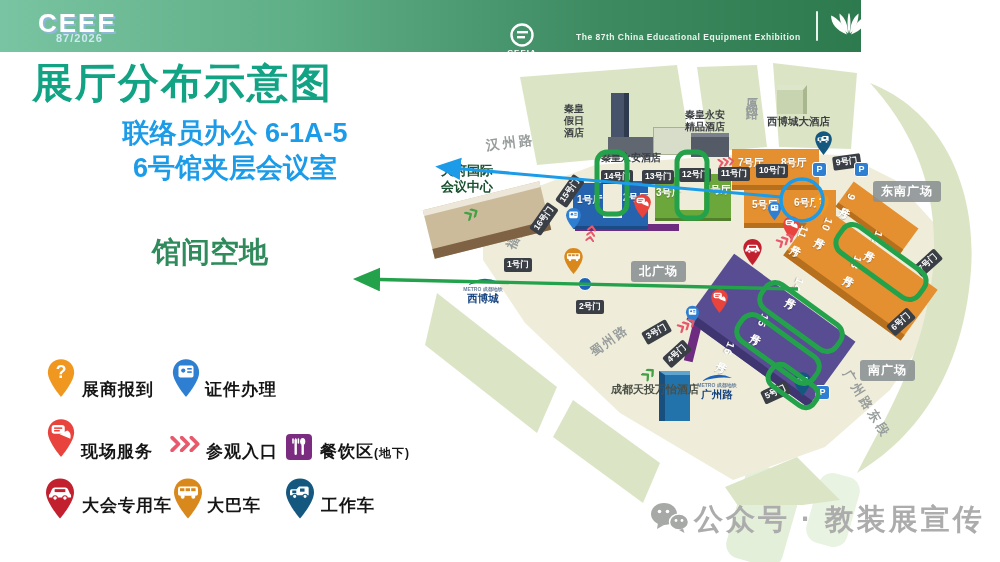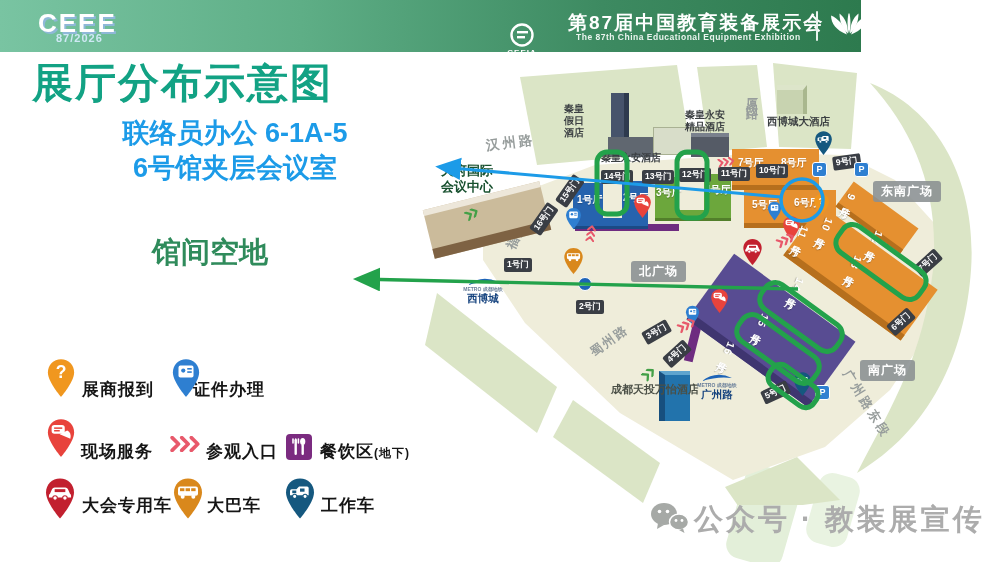--- a/index.html
+++ b/index.html
@@ -122,21 +122,20 @@
   <div class="abs" id="logo-main">CEEE</div>
   <div class="abs" id="logo-sub">87/2026</div>
   <div class="abs" id="ceeia-box">
     <svg width="26" height="26" viewBox="0 0 26 26" style="margin:0 auto;">
       <circle cx="13" cy="13" r="10.5" fill="none" stroke="#fff" stroke-width="2.4"></circle>
       <rect x="8" y="9" width="11" height="2.4" fill="#fff"></rect>
       <rect x="8" y="14" width="8" height="2.4" fill="#fff"></rect>
     </svg>
     <div id="ceeia-label">CEEIA</div>
   </div>
-  <div class="abs" id="hdr-title-cn">第87届中国教育装备展示会</div>
   <div class="abs" id="hdr-title-en">The 87th China Educational Equipment Exhibition</div>
   <div class="abs" id="hdr-divider"></div>
   <div class="abs" id="huawei-logo">
     <svg width="38" height="24" viewBox="0 0 36 22" fill="#fff">
       <path d="M1,2 C1,10 6,16 16,20 C13,11 8,5 1,2Z"></path>
       <path d="M9,0 C9,8 12,15 17,19 C17,10 14,4 9,0Z"></path>
       <path d="M17.5,0 C16,8 16.5,14 18,19 C19.5,14 20,8 18.5,0Z"></path>
       <path d="M27,0 C27,8 24,15 19,19 C19,10 22,4 27,0Z"></path>
       <path d="M35,2 C35,10 30,16 20,20 C23,11 28,5 35,2Z"></path>
     </svg>
@@ -154,21 +153,21 @@
 </div>
 
 <div class="abs" style="left:0;top:350px;width:430px;height:212px;">
   <svg class="abs pin" style="left:46px;top:8px;" width="30" height="40">
       <use href="#pin-register"></use>
     </svg>
   <div class="lg-label" style="left:82px;top:28px;">展商报到</div>
   <svg class="abs pin" style="left:171px;top:8px;" width="30" height="40">
       <use href="#pin-card"></use>
     </svg>
-  <div class="lg-label" style="left:193px;top:28px;">证件办理</div>
+  <div class="lg-label" style="left:205px;top:28px;">证件办理</div>
 
   <svg class="abs pin" style="left:46px;top:68px;" width="30" height="40">
       <use href="#pin-chat"></use>
     </svg>
   <div class="lg-label" style="left:81px;top:90px;">现场服务</div>
   <svg class="abs chev" style="left:170px;top:86px;color:#e8596b;" width="32" height="16">
       <use href="#chev3"></use>
     </svg>
   <div class="lg-label" style="left:206px;top:90px;">参观入口</div>
   <div class="abs" style="left:286px;top:84px;width:26px;height:26px;background:#7b2b80;border-radius:4px;">

